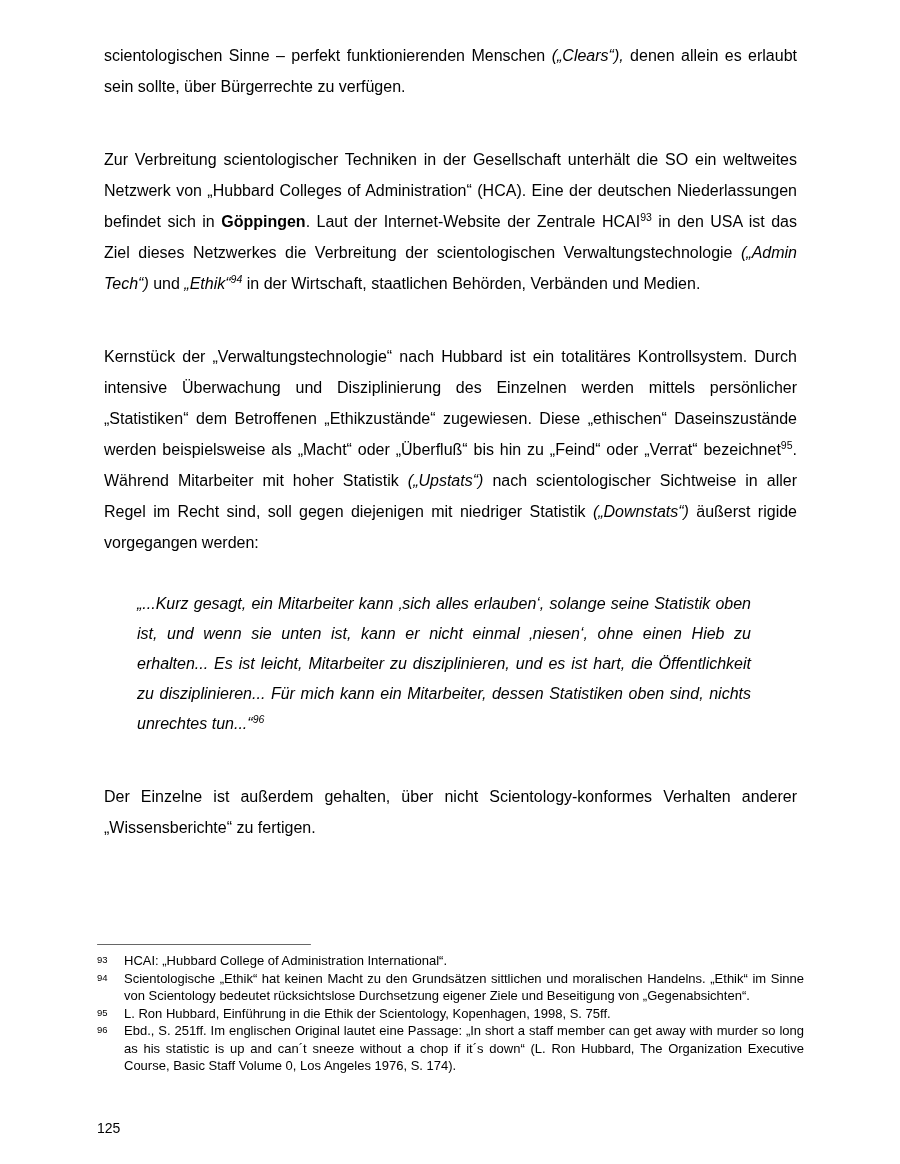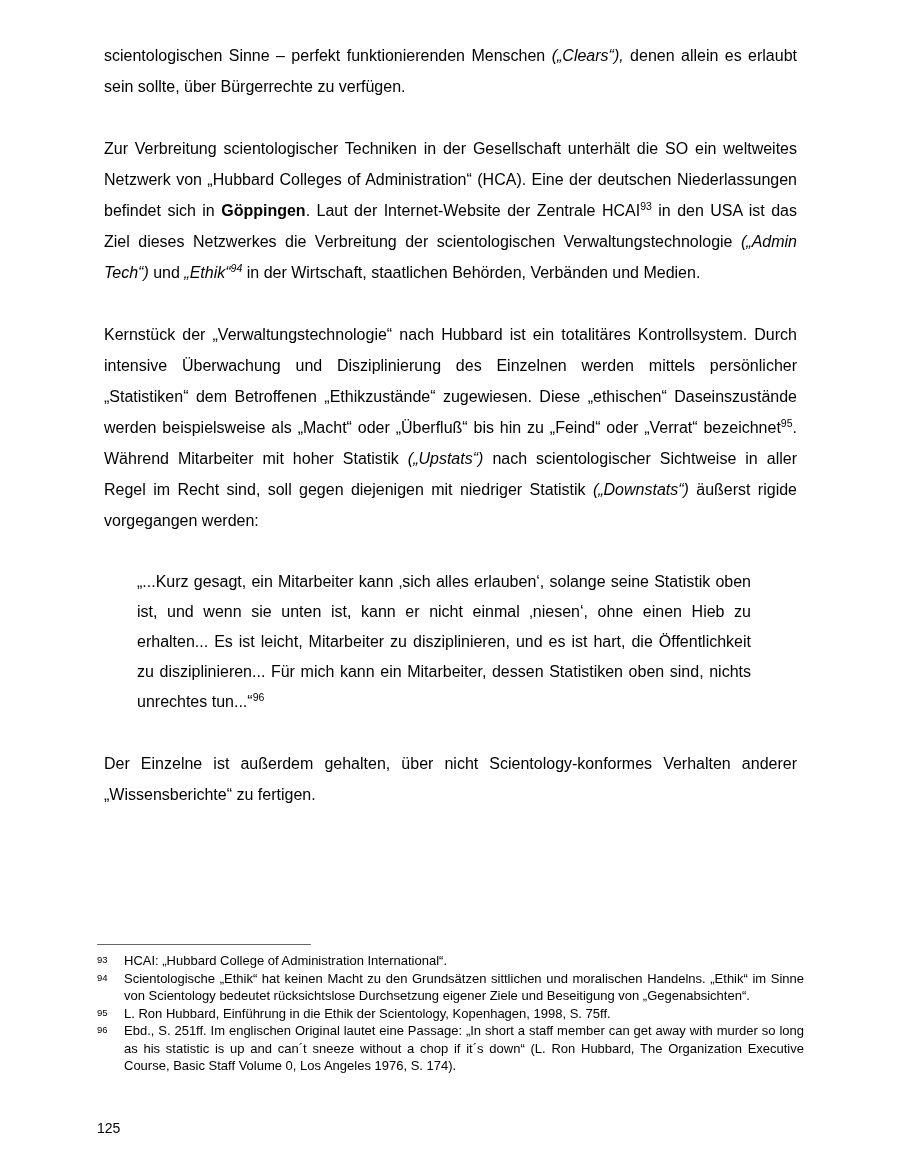--- a/index.html
+++ b/index.html
@@ -15,31 +15,32 @@
   }
   .content {
     position: absolute;
     left: 104px;
     top: 40px;
     width: 693px;
     font-size: 16px;
     line-height: 31px;
     text-align: justify;
   }
-  .para { margin-top: 31px; }
+  .para { margin-top: 42px; }
   .para:first-child { margin-top: 0; }
   .it { font-style: italic; }
   .b  { font-weight: bold; }
   .sup {
     font-size: 10.5px;
     vertical-align: super;
     line-height: 0;
   }
   .quote {
     margin: 31px 46px 0 33px;
+    font-style: italic;
     line-height: 30px;
     text-align: justify;
   }
   .p-stretch { text-align-last: justify; }
   .footnotes {
     position: absolute;
     left: 97px;
     top: 944px;
     width: 707px;
     font-size: 13px;

